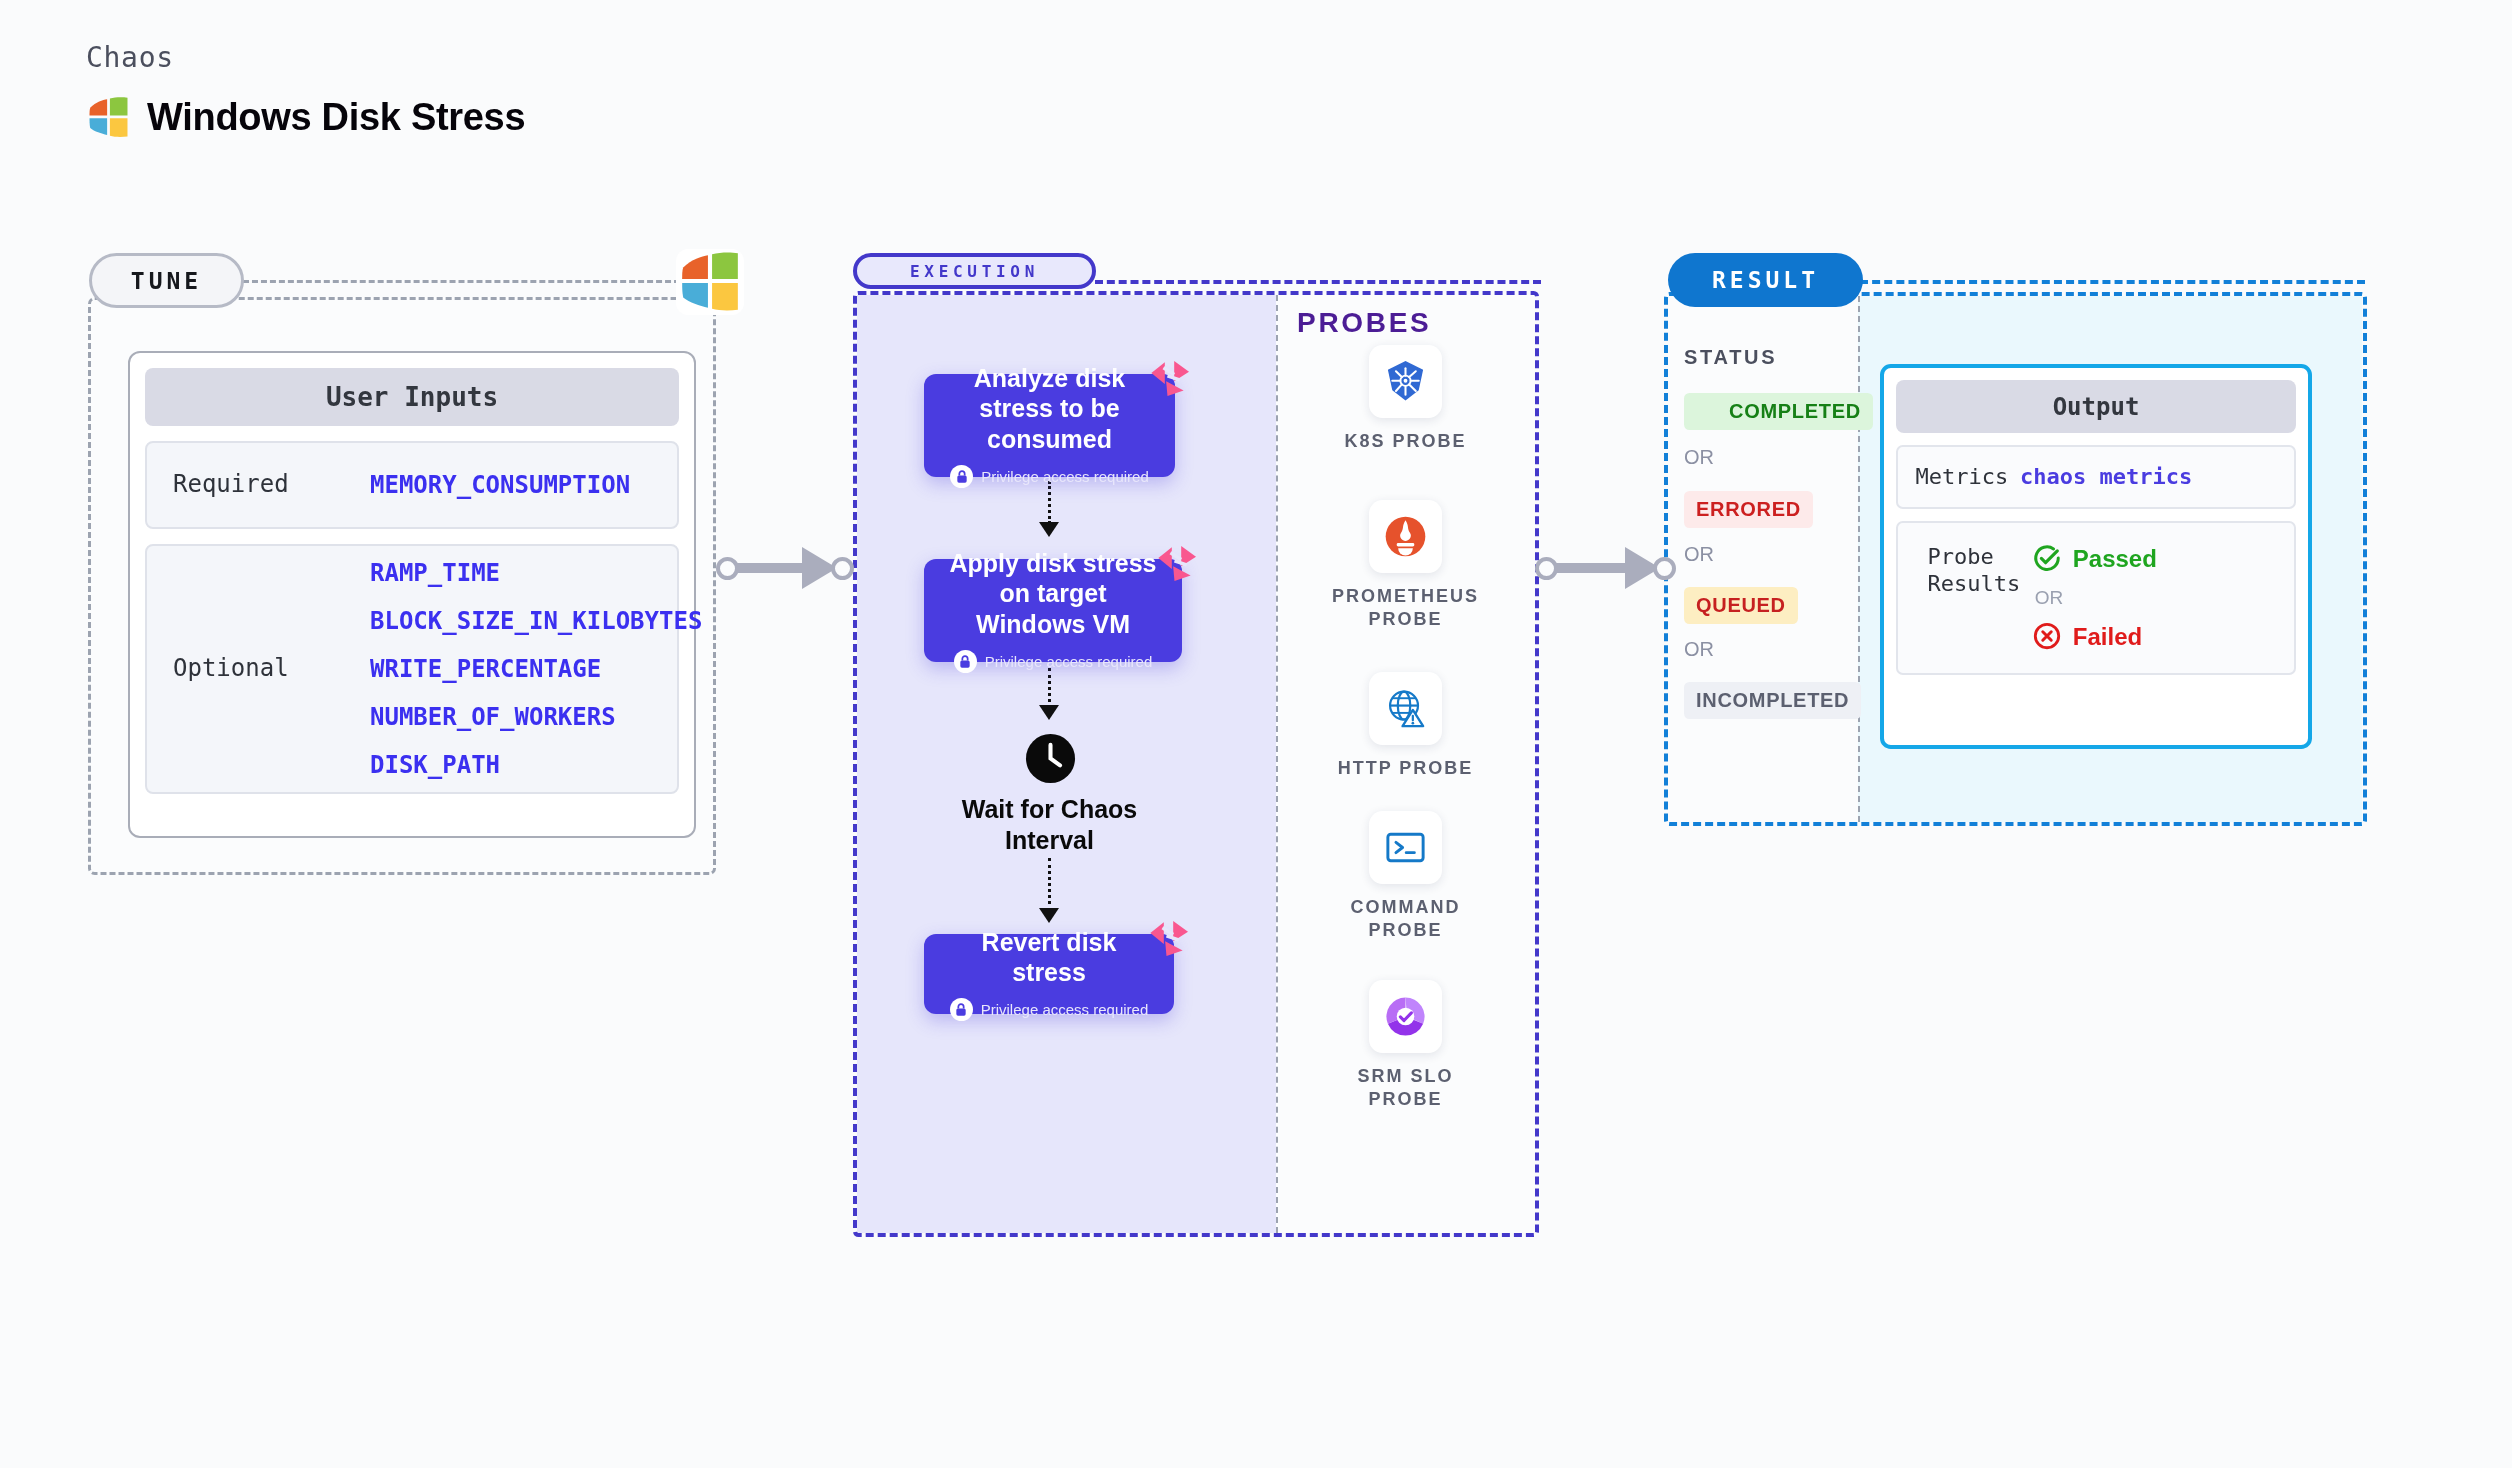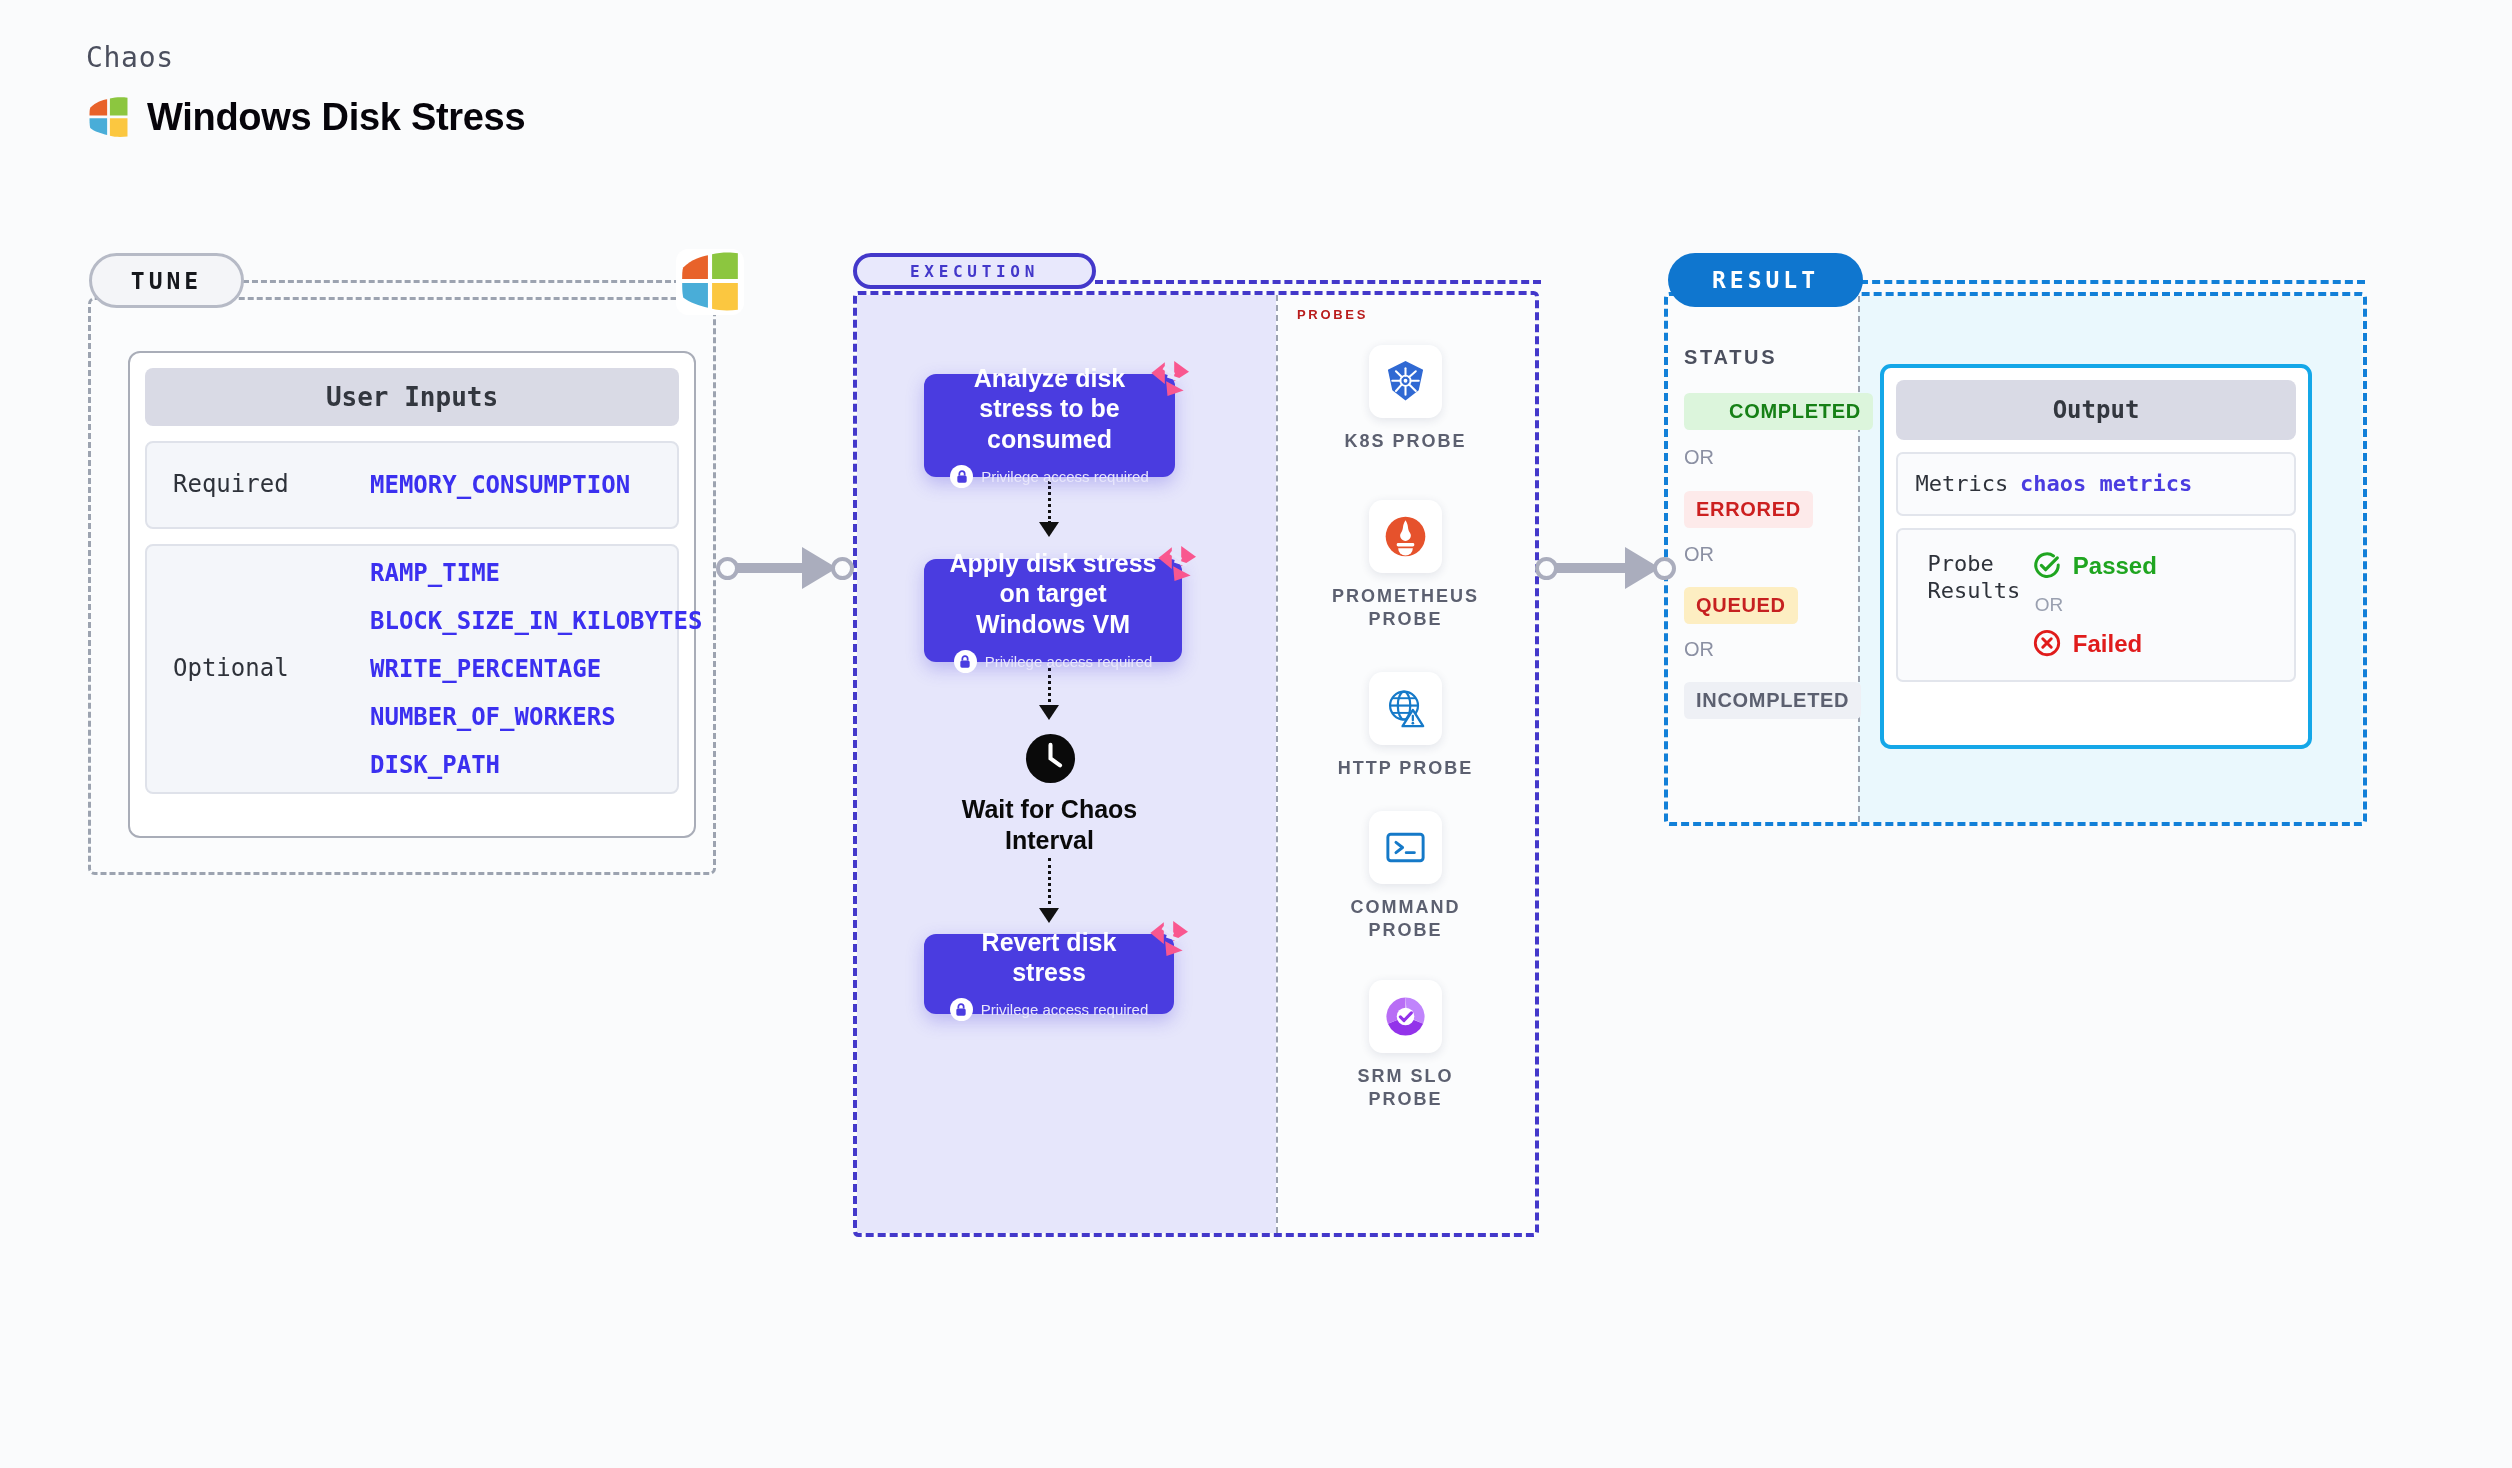--- a/index.html
+++ b/index.html
@@ -157,21 +157,21 @@
     background: #0a0a0a; z-index: 6;
   }
   .wait-txt {
     position: absolute; text-align: center; font-size: 25px; font-weight: 700;
     color: #0a0a0a; line-height: 1.22; z-index: 6;
   }
 
   
   #probes-title {
     position: absolute; left: 1297px; top: 307px;
-    font-size: 13px; font-weight: 700; letter-spacing: 2.7px; color: #b91c1c;
+    font-size: 28px; font-weight: 700; letter-spacing: 2.7px; color: #4c1d95;
     font-family: "Liberation Sans", sans-serif; z-index: 6;
   }
   .probe { position: absolute; width: 155px; text-align: center; z-index: 6; }
   .probe-ico {
     width: 73px; height: 73px; margin: 0 auto; background: #ffffff;
     border-radius: 13.5px; box-shadow: 0 2.7px 9.5px rgba(30,40,80,0.10);
     display: flex; align-items: center; justify-content: center;
   }
   .probe-lbl {
     margin-top: 12px; font-size: 18px; font-weight: 700; letter-spacing: 2px;
@@ -214,21 +214,21 @@
     padding: 6.8px 12px; z-index: 6;
   }
   .or-txt {
     position: absolute; font-size: 20px; color: #8b90a3; z-index: 6;
   }
 
   #out-card {
     position: absolute; left: 1880px; top: 364px; width: 432px; height: 385px;
     background: #ffffff; border: 4px solid #14a7e8; border-radius: 10.8px; z-index: 6;
   }
-  #out-card .card-head { margin: 12px; height: 60px; font-size: 24px; }
+  #out-card .card-head { margin: 12px; height: 53px; font-size: 24px; }
   .out-row {
     margin: 0 12px 12px 12px; background: #fafbfd;
     border: 2px solid #e2e5ec; border-radius: 6.8px;
     display: flex; align-items: center; padding: 16px 0;
   }
   .out-key {
     width: 122px; padding-left: 17.6px; flex: none;
     font-family: "DejaVu Sans Mono", monospace; font-size: 22px;
     color: #2e323a; line-height: 1.25;
   }

